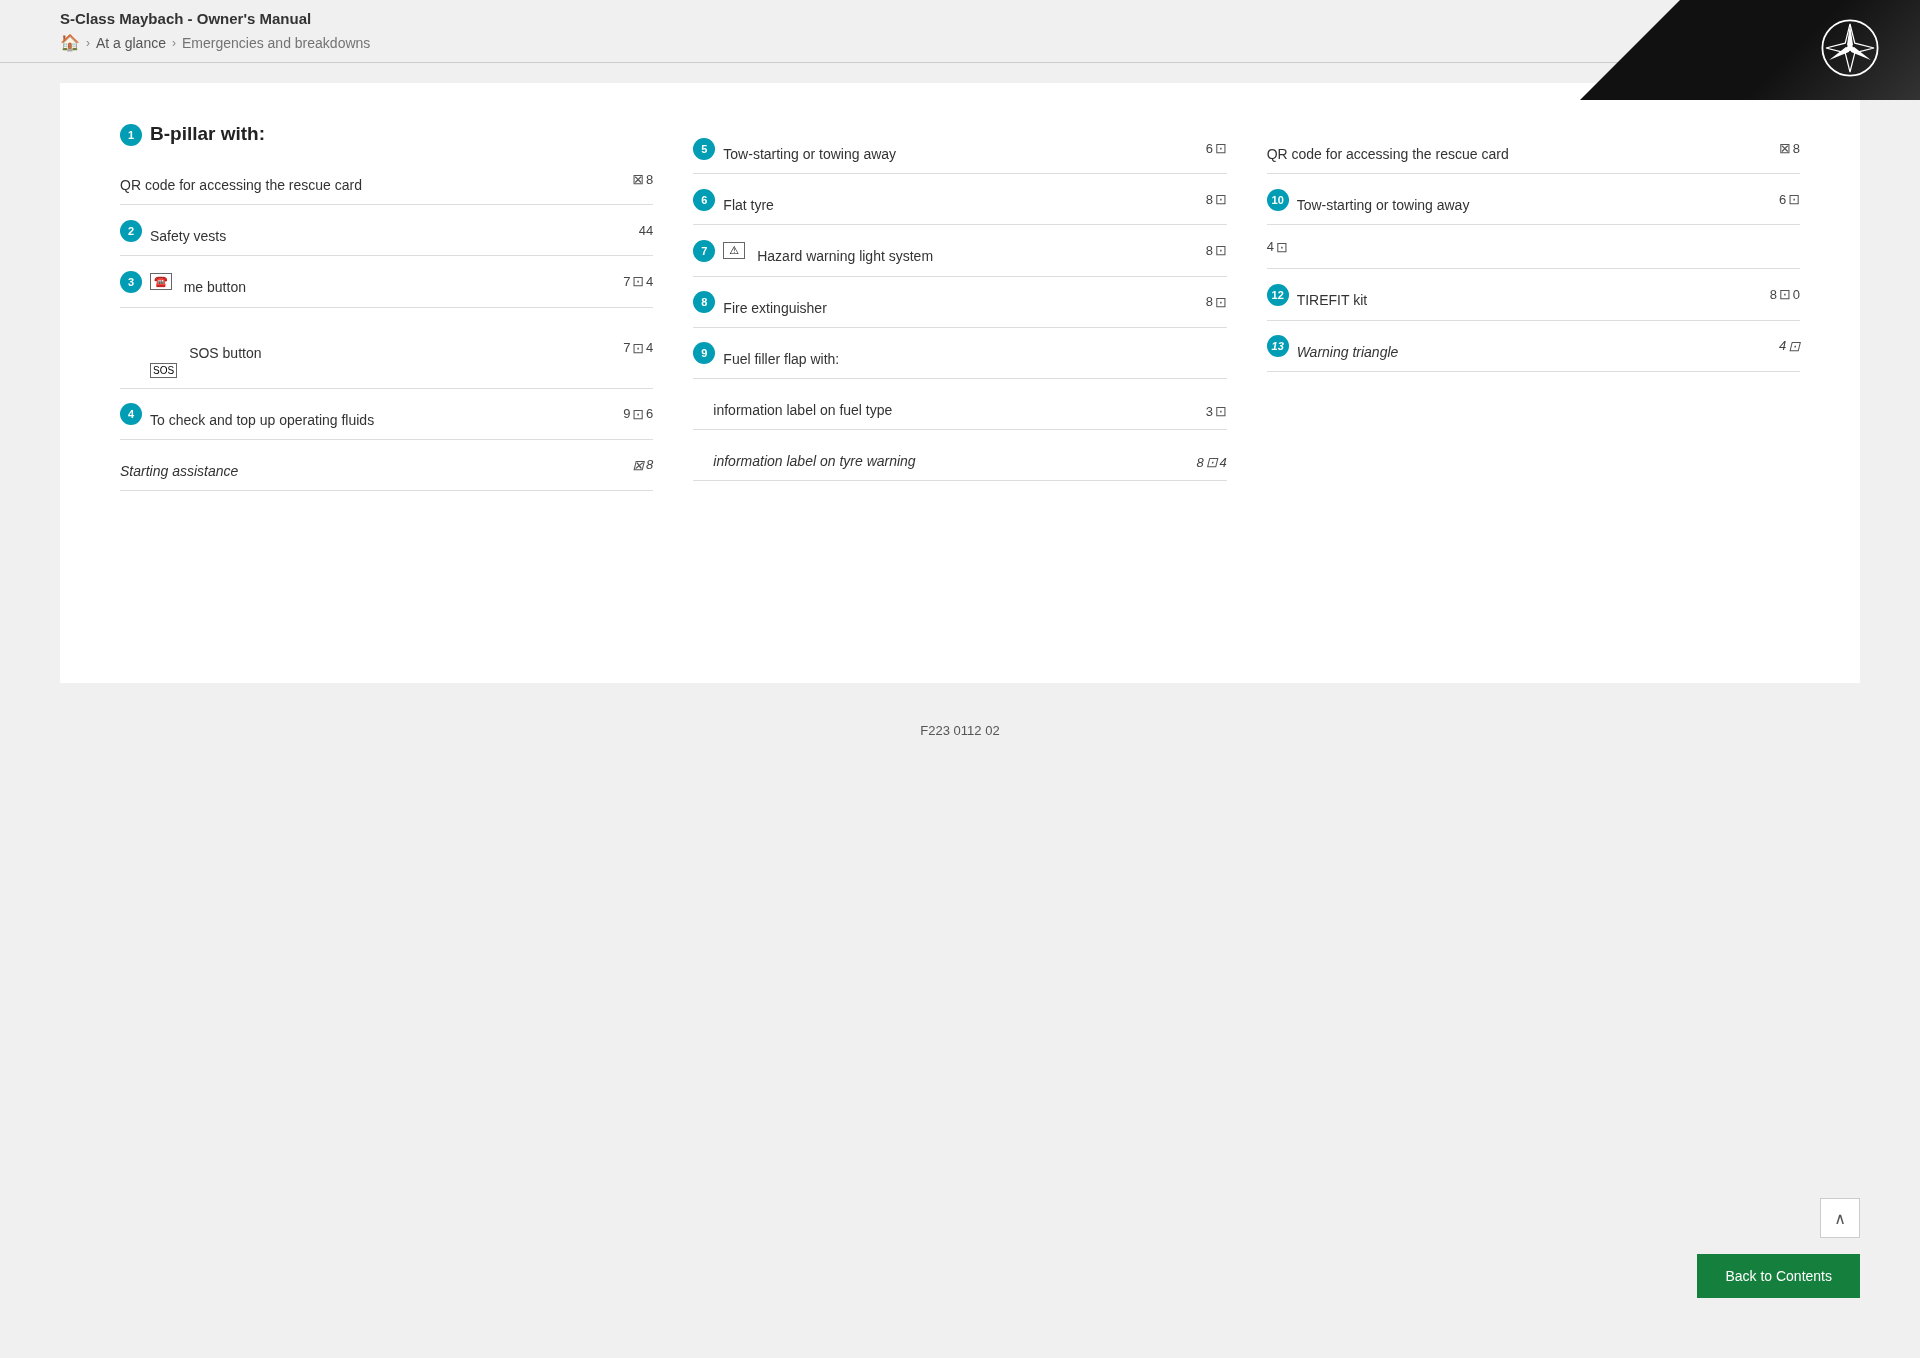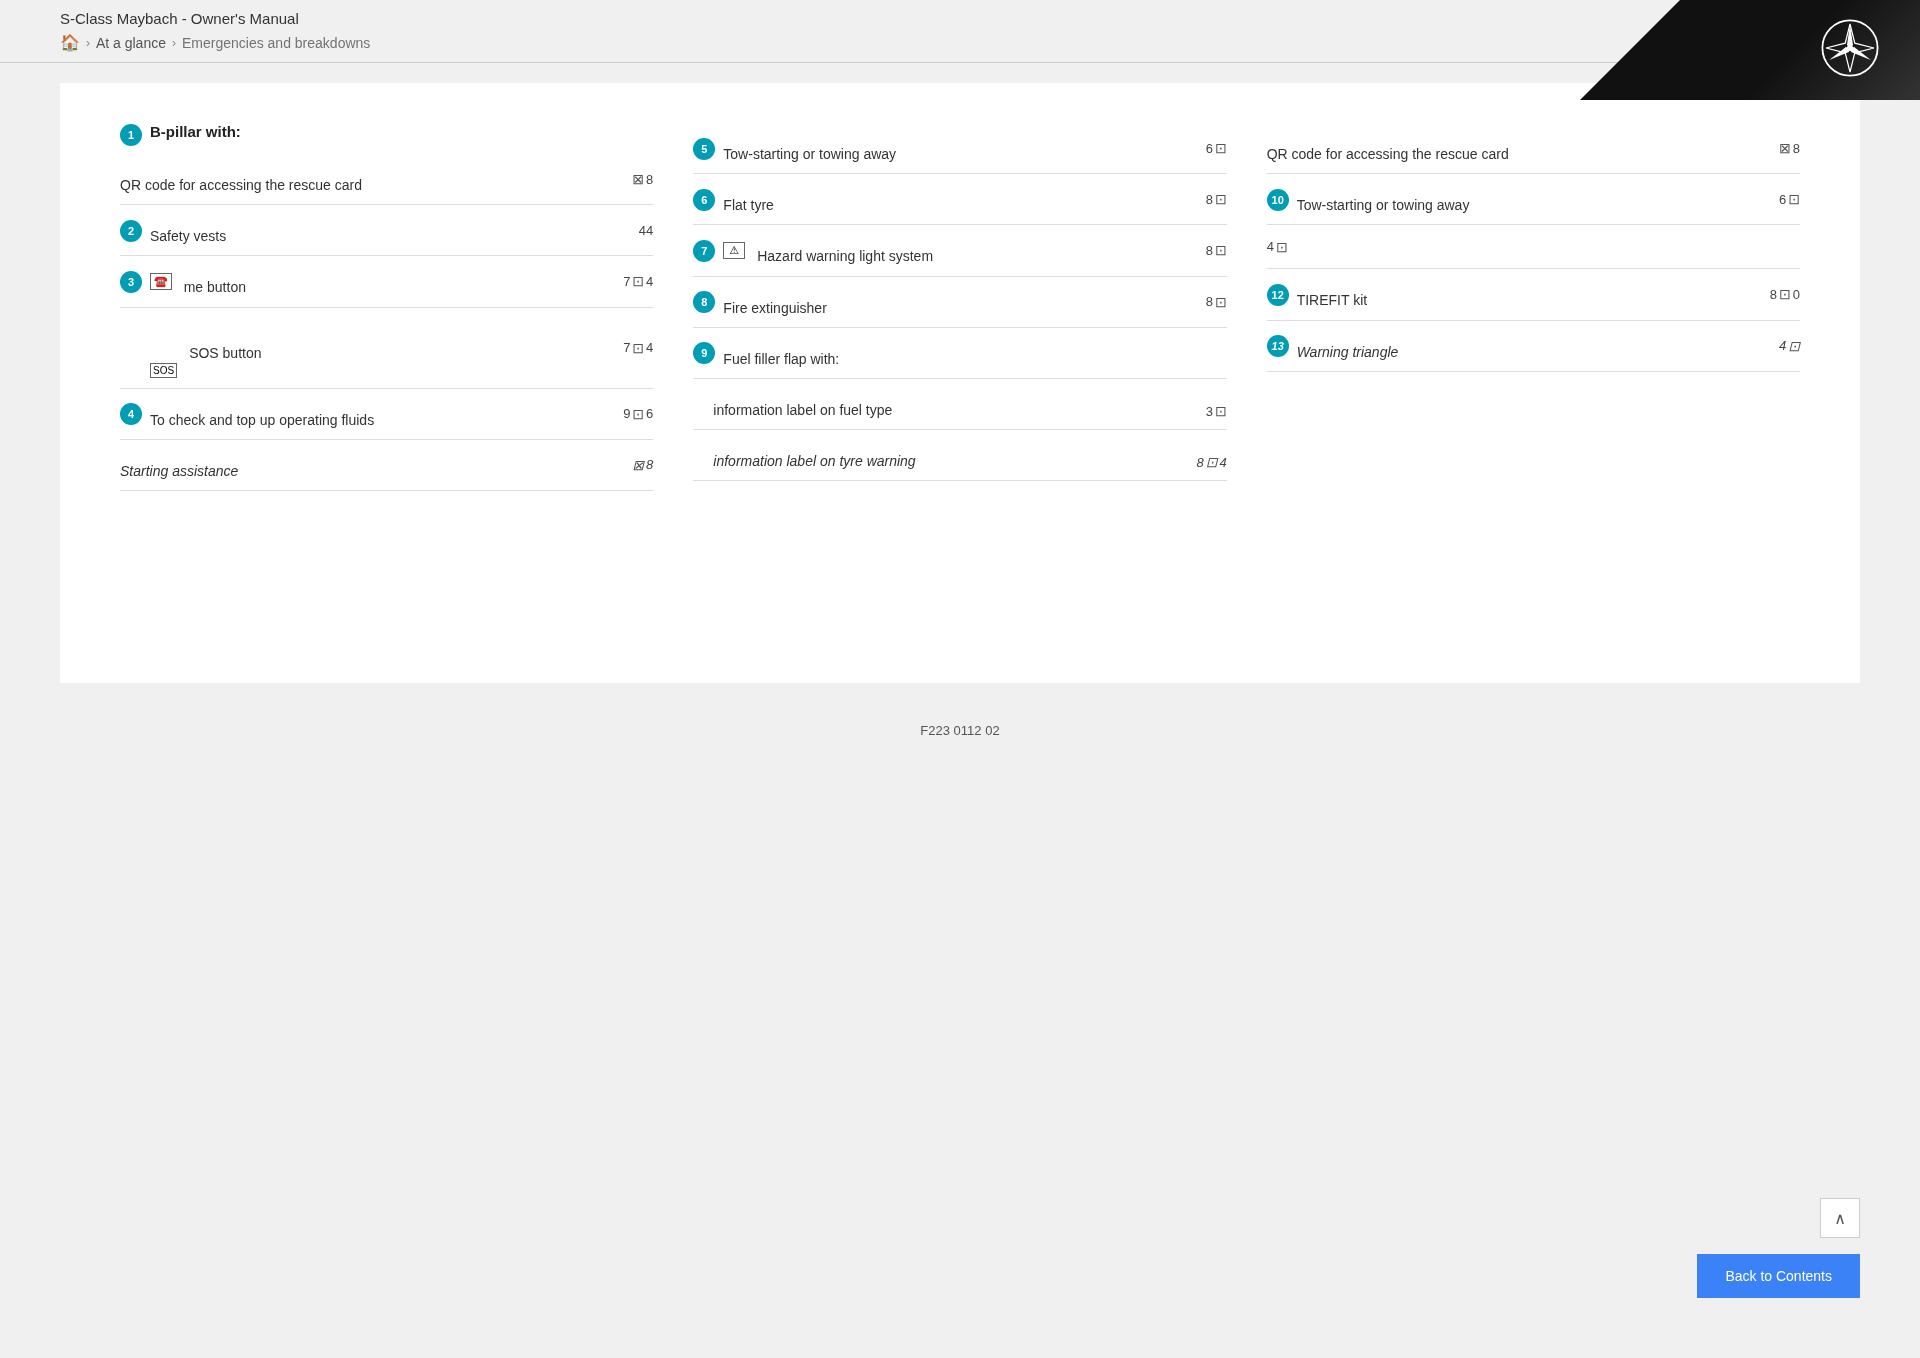--- a/index.html
+++ b/index.html
@@ -13,21 +13,21 @@
 
     
     .header {
       background: #f0f0f0;
       padding: 10px 60px;
       border-bottom: 1px solid #ccc;
     }
     .header-title {
       font-size: 15px;
       color: #333;
-      font-weight: normal;
+      font-weight: bold;
       margin-bottom: 6px;
     }
     .breadcrumb {
       display: flex;
       align-items: center;
       gap: 6px;
       font-size: 14px;
       color: #555;
     }
     .breadcrumb-home {
@@ -98,21 +98,21 @@
       background: #009db4;
       color: #fff;
       border-radius: 50%;
       font-size: 11px;
       font-weight: bold;
       flex-shrink: 0;
       margin-top: 1px;
     }
 
     .section-title {
-      font-size: 15px;
+      font-size: 19px;
       font-weight: bold;
       color: #222;
     }
 
     
     .list-item {
       display: flex;
       align-items: center;
       justify-content: space-between;
       padding: 10px 0;
@@ -185,21 +185,21 @@
       padding: 20px;
       font-size: 13px;
       color: #555;
     }
 
     
     .back-btn {
       position: absolute;
       bottom: 60px;
       right: 60px;
-      background: #3b82f6;
+      background: #15803d;
       color: #fff;
       border: none;
       padding: 14px 28px;
       font-size: 14px;
       cursor: pointer;
     }
 
     
     .scroll-up {
       position: absolute;

